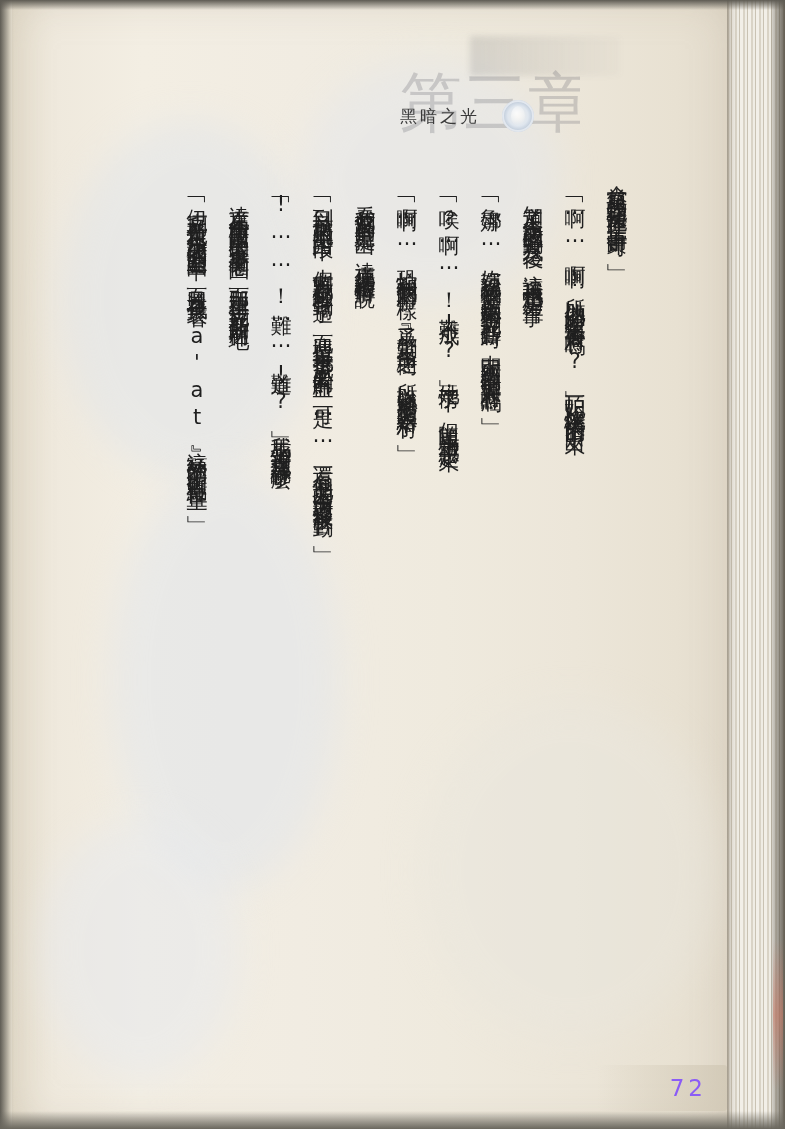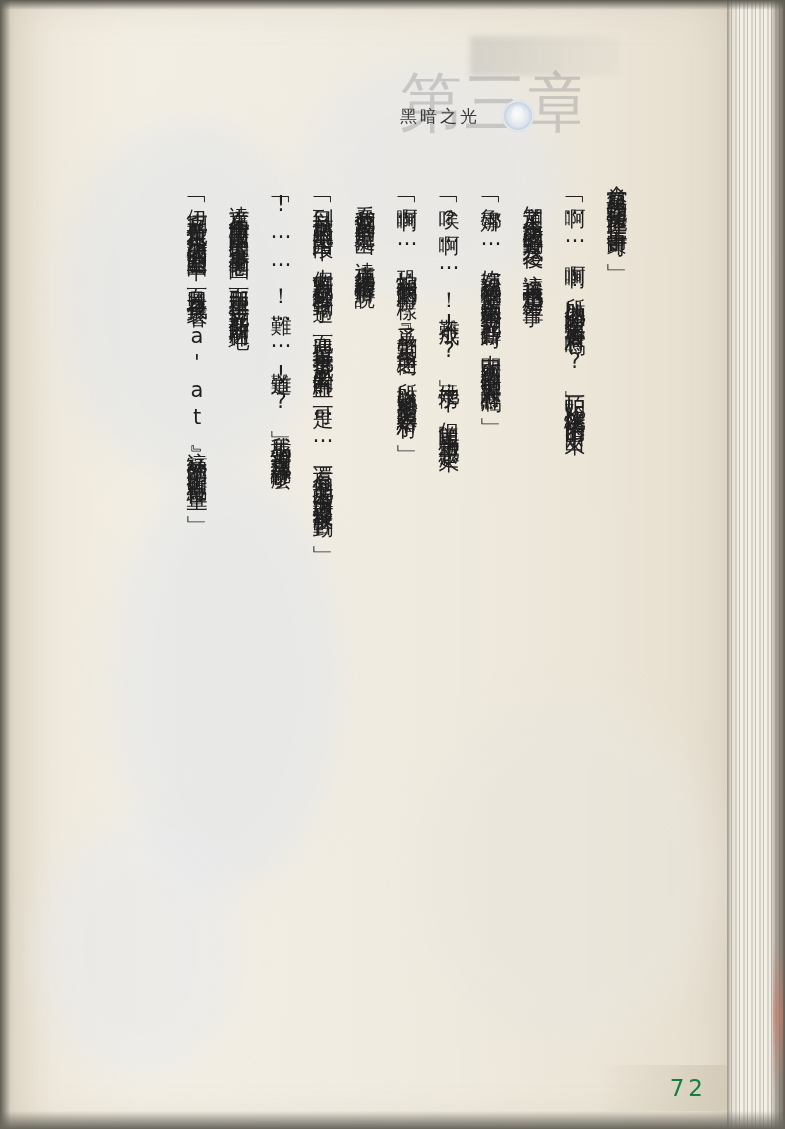--- a/index.html
+++ b/index.html
@@ -186,21 +186,21 @@
   }
   .body-text p.noindent { text-indent: 0; }
 
   
   .folio {
     position: absolute;
     right: 78px;
     bottom: 28px;
     font-size: 23px;
     letter-spacing: 4px;
-    color: #15803d;
+    color: #8b5cf6;
     font-family: "DejaVu Sans", "Liberation Sans", sans-serif;
   }
   .folio-band {
     position: absolute;
     right: 58px;
     bottom: 18px;
     width: 130px;
     height: 46px;
     background: linear-gradient(90deg, rgba(225,218,203,0), rgba(208,199,180,0.75));
     border-radius: 3px;

